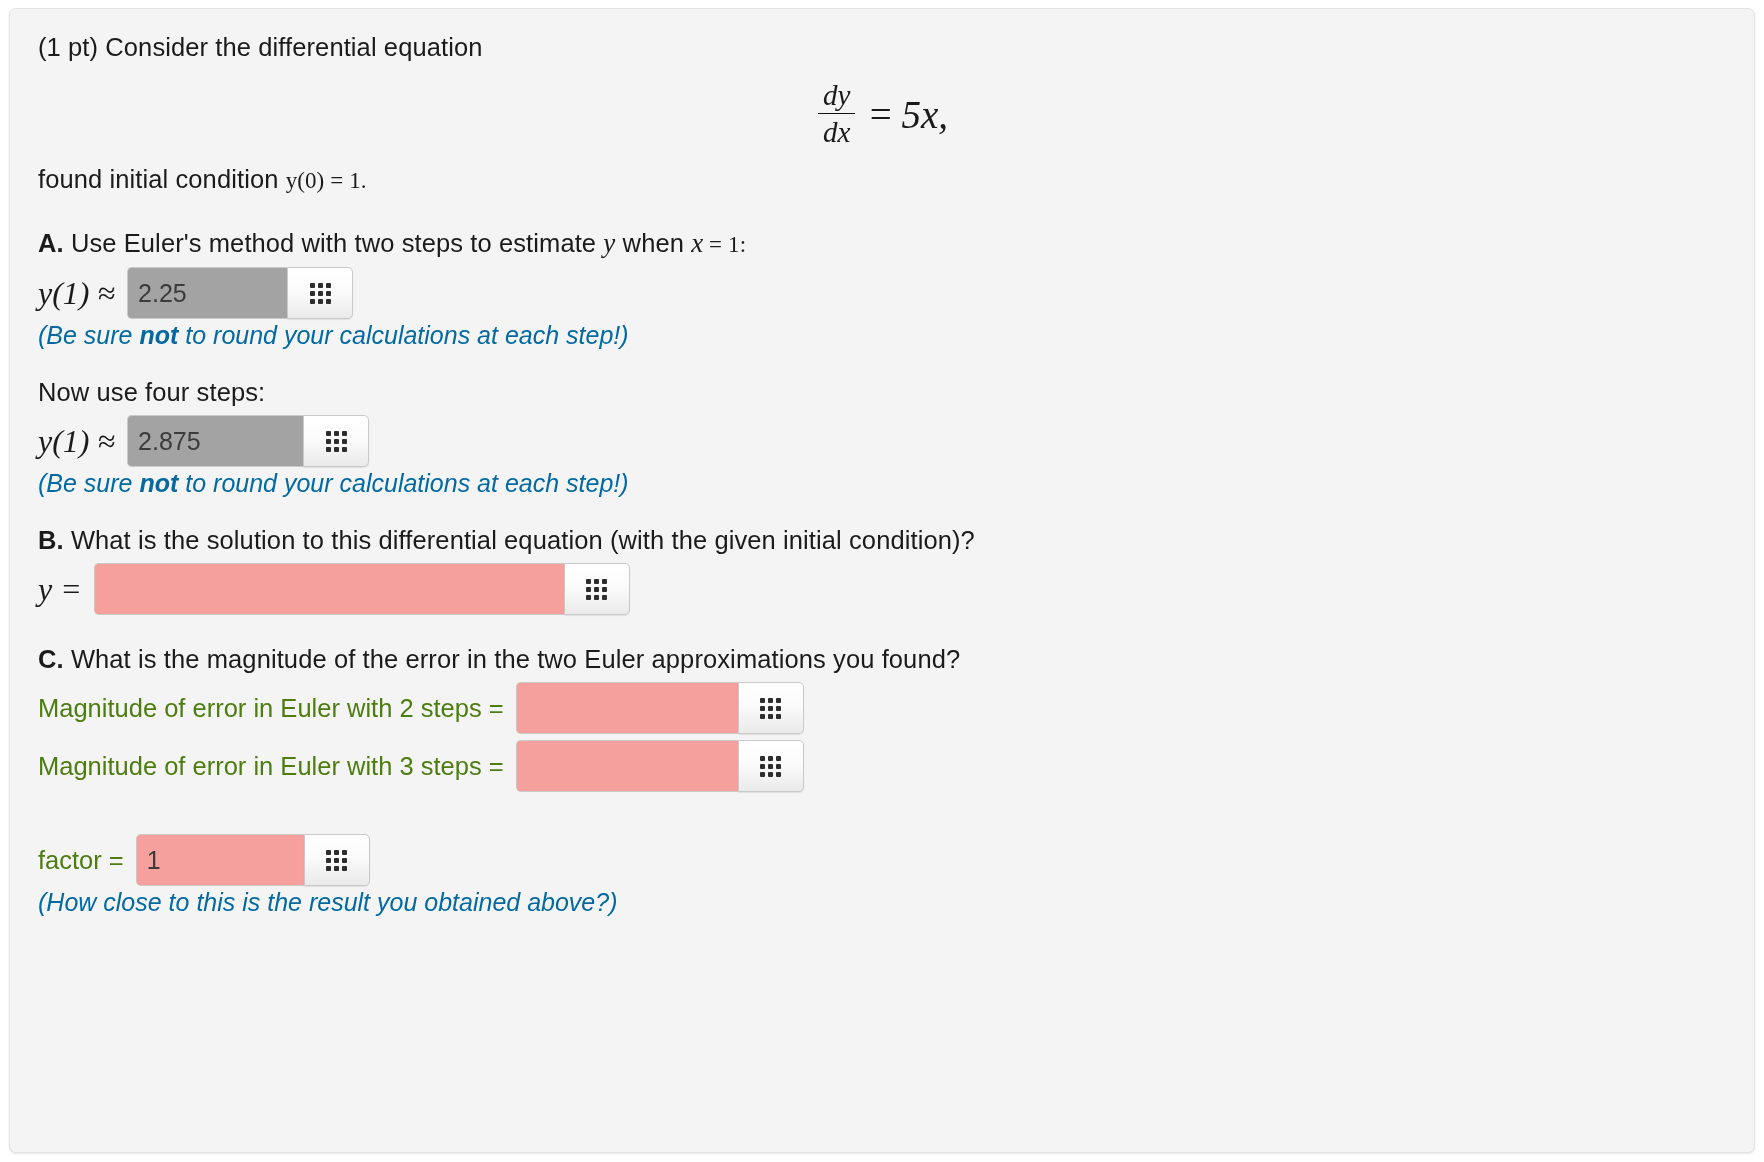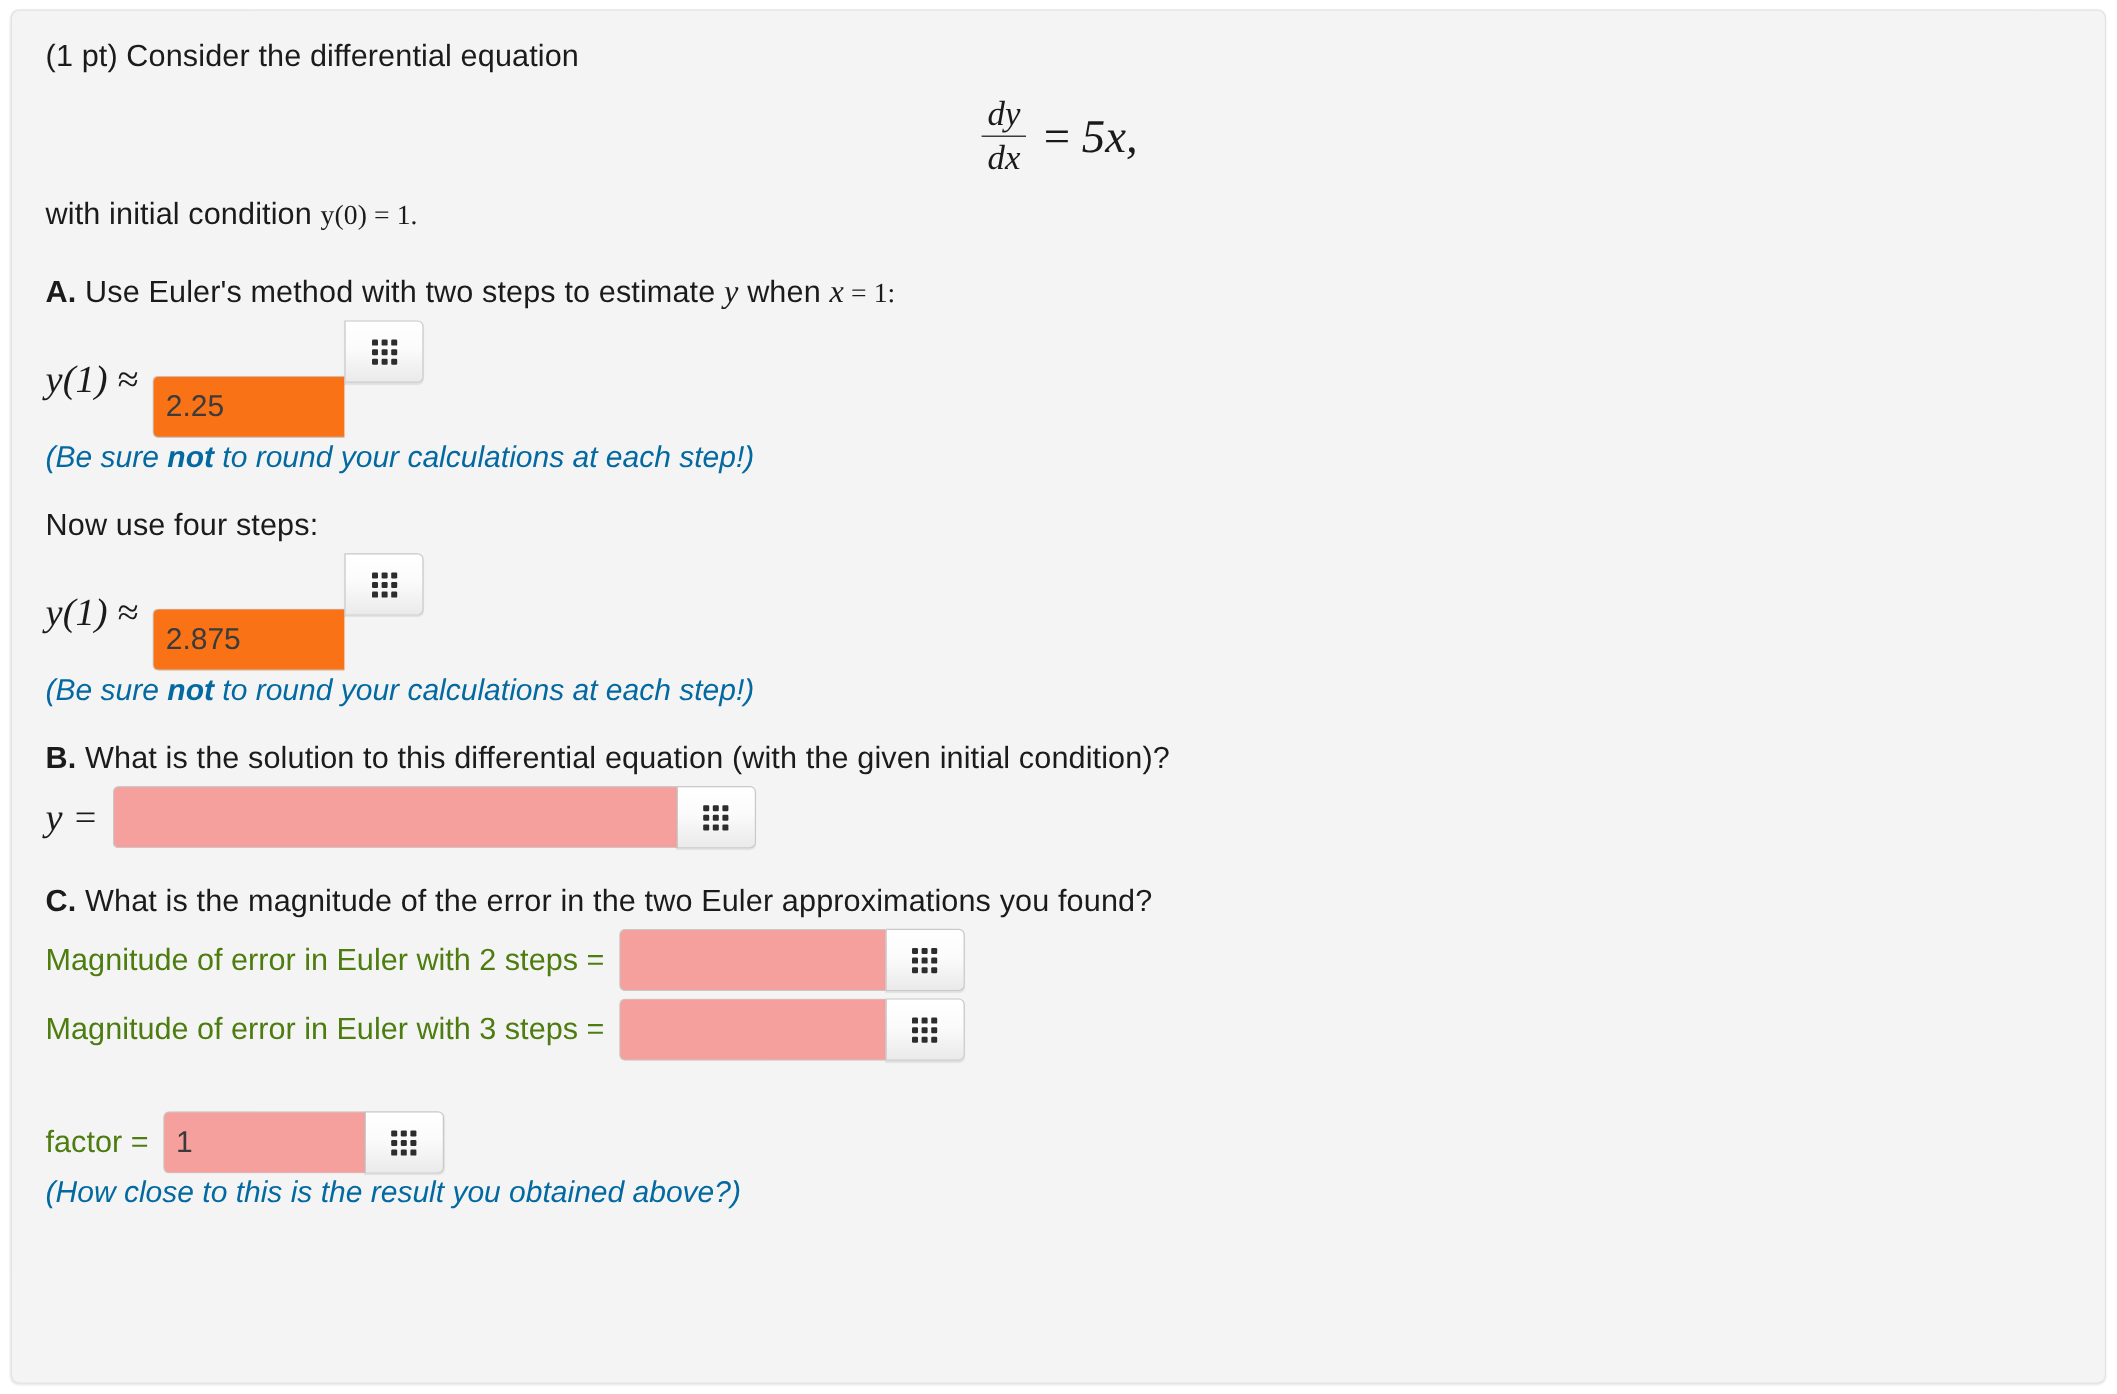--- a/index.html
+++ b/index.html
@@ -126,21 +126,21 @@
     border-radius: 5px 0 0 5px;
     font-family: "Liberation Sans", sans-serif;
     font-size: 25px;
     color: #3b3b3b;
     padding: 0 10px;
     display: flex;
     align-items: center;
     outline: none;
     height: 52px;
   }
-  .ansfield.correct { background: #f97316; margin-top: 46px; }
+  .ansfield.correct { background: #a3a3a3; }
   .ansfield.wrong   { background: #f5a09c; }
 
   .gridbtn {
     box-sizing: border-box;
     width: 66px;
     height: 52px;
     border: 1px solid #c9c9c9;
     border-radius: 0 5px 5px 0;
     background: linear-gradient(180deg, #ffffff 0%, #fbfbfb 45%, #eaeaea 100%);
     display: flex;
@@ -179,21 +179,21 @@
         <span class="bar"></span>
         <span class="den">dx</span>
       </span>
       <span class="eqrest">
         <span>=</span>
         <i>5x,</i>
       </span>
     </div>
 
     <div class="ptext row-q">
-      <span>with initial condition </span><span class="mathr">y(0) = 1.</span>
+      <span>found initial condition </span><span class="mathr">y(0) = 1.</span>
     </div>
 
     <div class="gap-md"></div>
 
     <div class="ptext row-q">
       <b>A.</b><span> Use Euler's method with two steps to estimate </span><span class="mathi">y</span><span> when </span><span class="mathi">x</span><span class="mathr"> = 1:</span>
     </div>
 
     <div class="ansrow">
       <span class="anslabel">y(1) ≈</span>
@@ -219,21 +219,21 @@
       <span>(Be sure </span><b>not</b><span> to round your calculations at each step!)</span>
     </div>
 
     <div class="gap-md"></div>
 
     <div class="ptext row-q">Now use four steps:</div>
 
     <div class="ansrow">
       <span class="anslabel">y(1) ≈</span>
       <span class="inputgroup">
-        <span class="ansfield correct" style="width:160px">2.875</span>
+        <span class="ansfield correct" style="width:176px">2.875</span>
         <span class="gridbtn">
           <span class="gridicon">
             <span></span>
               <span></span>
               <span></span>
             <span></span>
               <span></span>
               <span></span>
             <span></span>
               <span></span>

